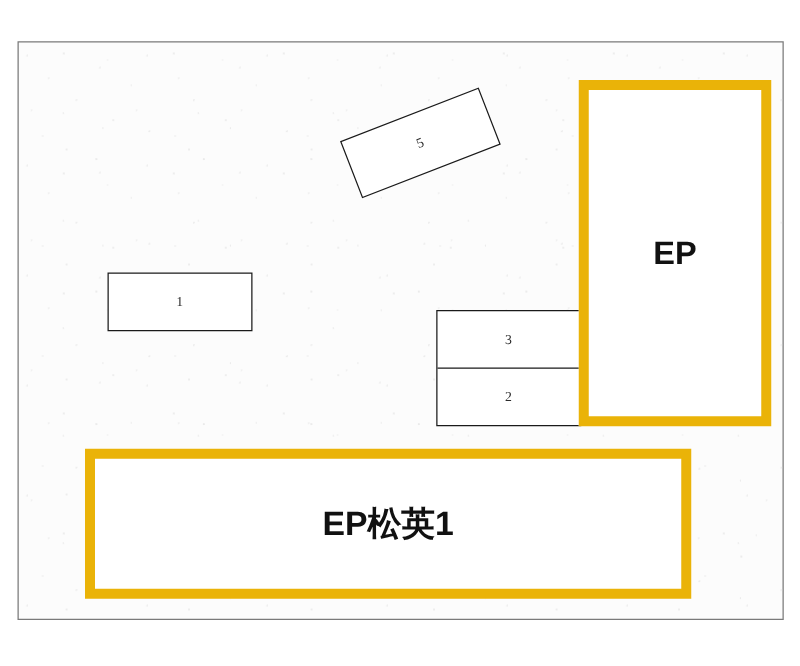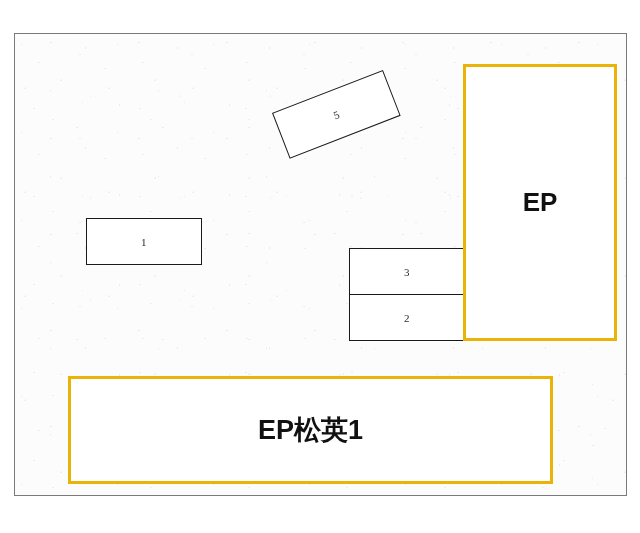--- a/index.html
+++ b/index.html
@@ -102,21 +102,21 @@
     display: flex;
     align-items: center;
     justify-content: center;
     transform-origin: 0 0;
   }
 
   
   .building {
     position: absolute;
     box-sizing: border-box;
-    border: 3px solid #eab308;
+    border: 8px solid #eab308;
     background: #ffffff;
     display: flex;
     align-items: center;
     justify-content: center;
     text-align: center;
   }
   .building-label {
     font-size: 27px;
     font-weight: 700;
     color: #111111;
@@ -155,19 +155,19 @@
       <span class="stall-label">2</span>
     </div>
   </div>
 
   <div class="building" style="left:463px; top:64px; width:154px; height:277px;">
     <span class="building-label stacked">
       <span class="line">EP</span>
     </span>
   </div>
 
-  <div class="building" style="left:68px; top:376px; width:485px; height:108px;">
+  <div class="building" style="left:68px; top:359px; width:485px; height:120px;">
     <span class="building-label">
       <span class="line">EP松英1</span>
     </span>
   </div>
 
 </div>
 
 </body></html>

